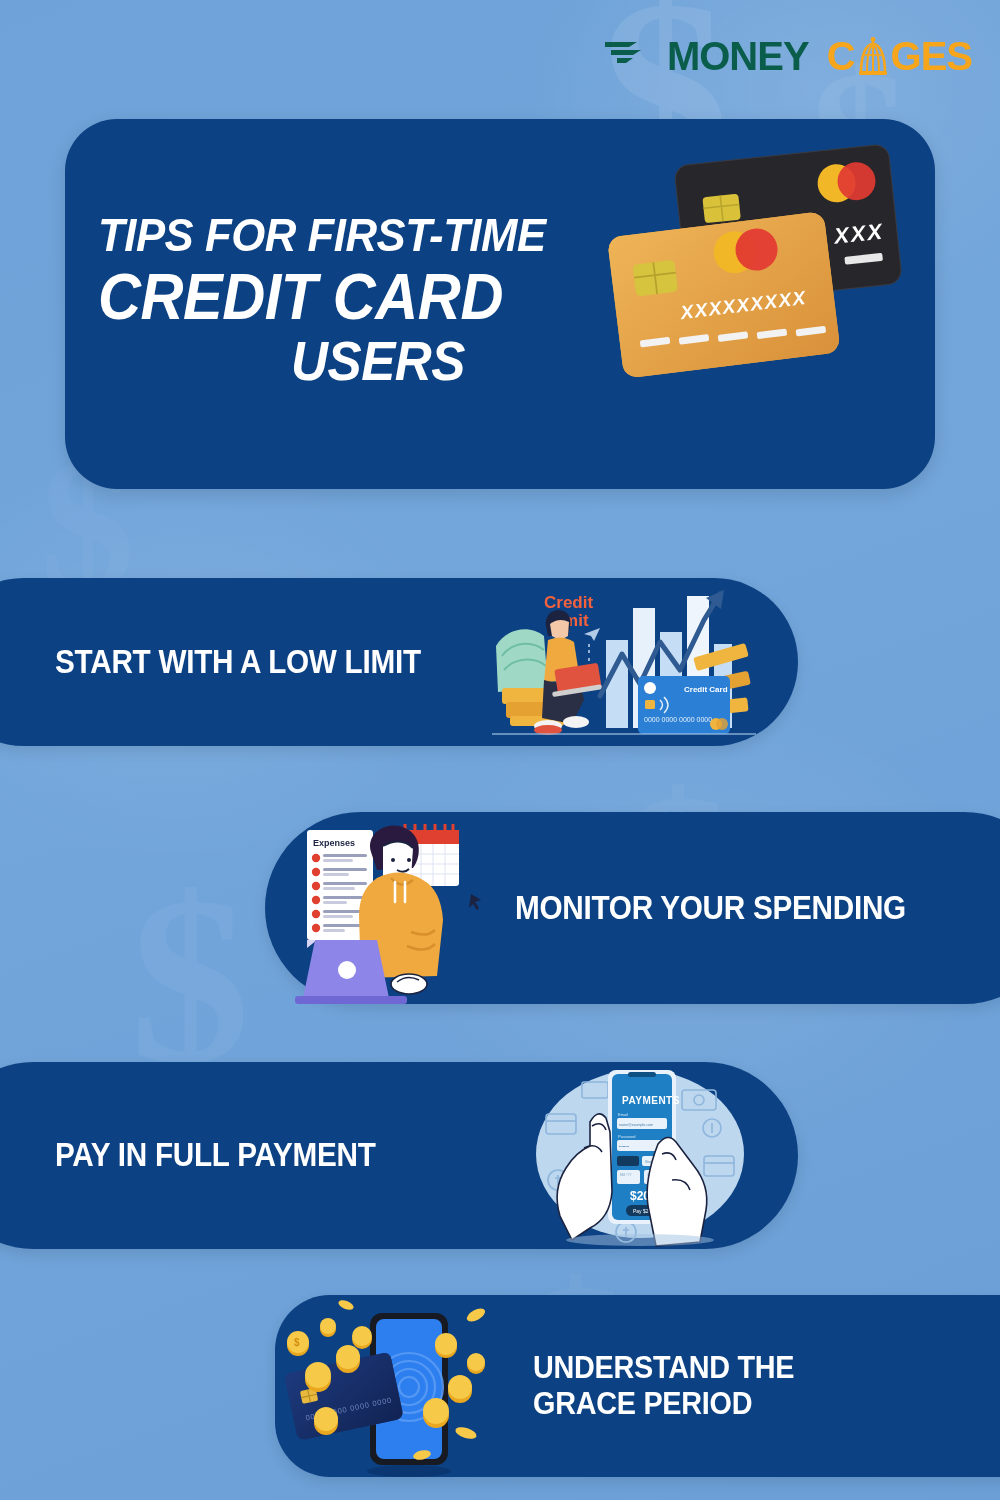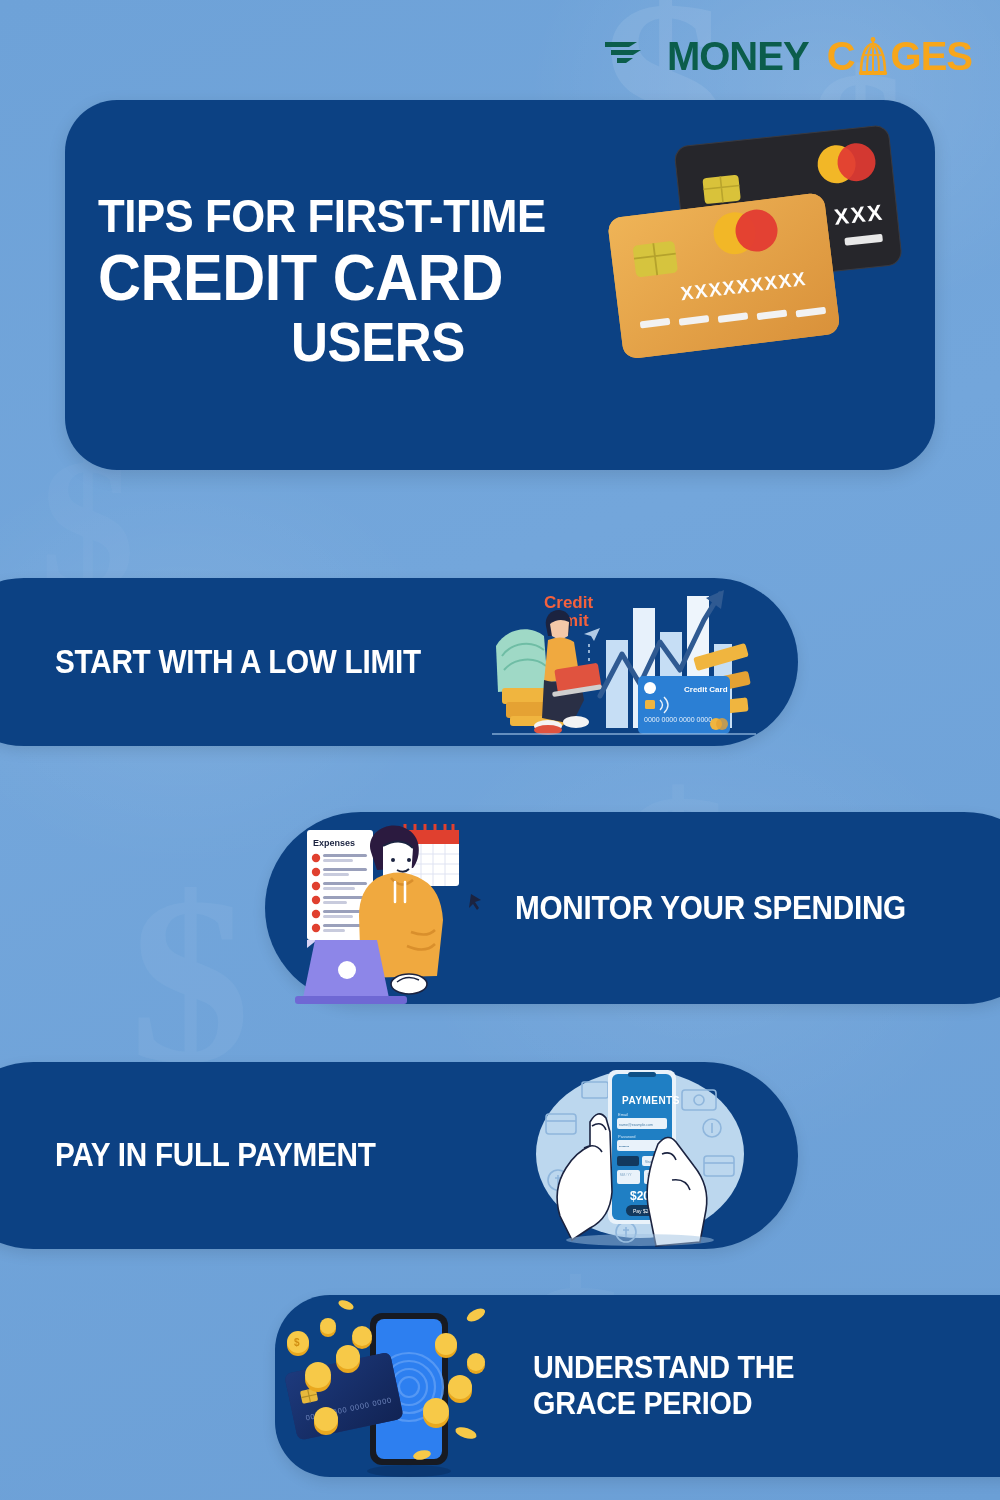--- a/index.html
+++ b/index.html
@@ -42,26 +42,27 @@
   }
   .logo-cages {
     font-size:40px; font-weight:900; letter-spacing:-1px;
     color:#f7a61b; font-family:"Liberation Sans", sans-serif;
     display:flex; align-items:center;
   }
   .cage-glyph { display:inline-block; margin:0 1px; }
 
   
   .header-card {
-    position:absolute; left:65px; top:100px;
+    position:absolute; left:65px; top:119px;
     width:870px; height:370px;
     background:#0c4183;
     border-radius:52px;
     z-index:3;
     box-shadow:0 6px 18px rgba(0,0,0,.12);
+    font-style:italic;
   }
   .header-text {
     position:absolute; left:33px; top:92px; width:560px;
     color:#ffffff;
   }
   .title-l1 {
     font-size:47px; font-weight:900; letter-spacing:-0.5px;
     line-height:1.04; text-align:left;
     transform:scaleX(.93); transform-origin:left center;
   }

